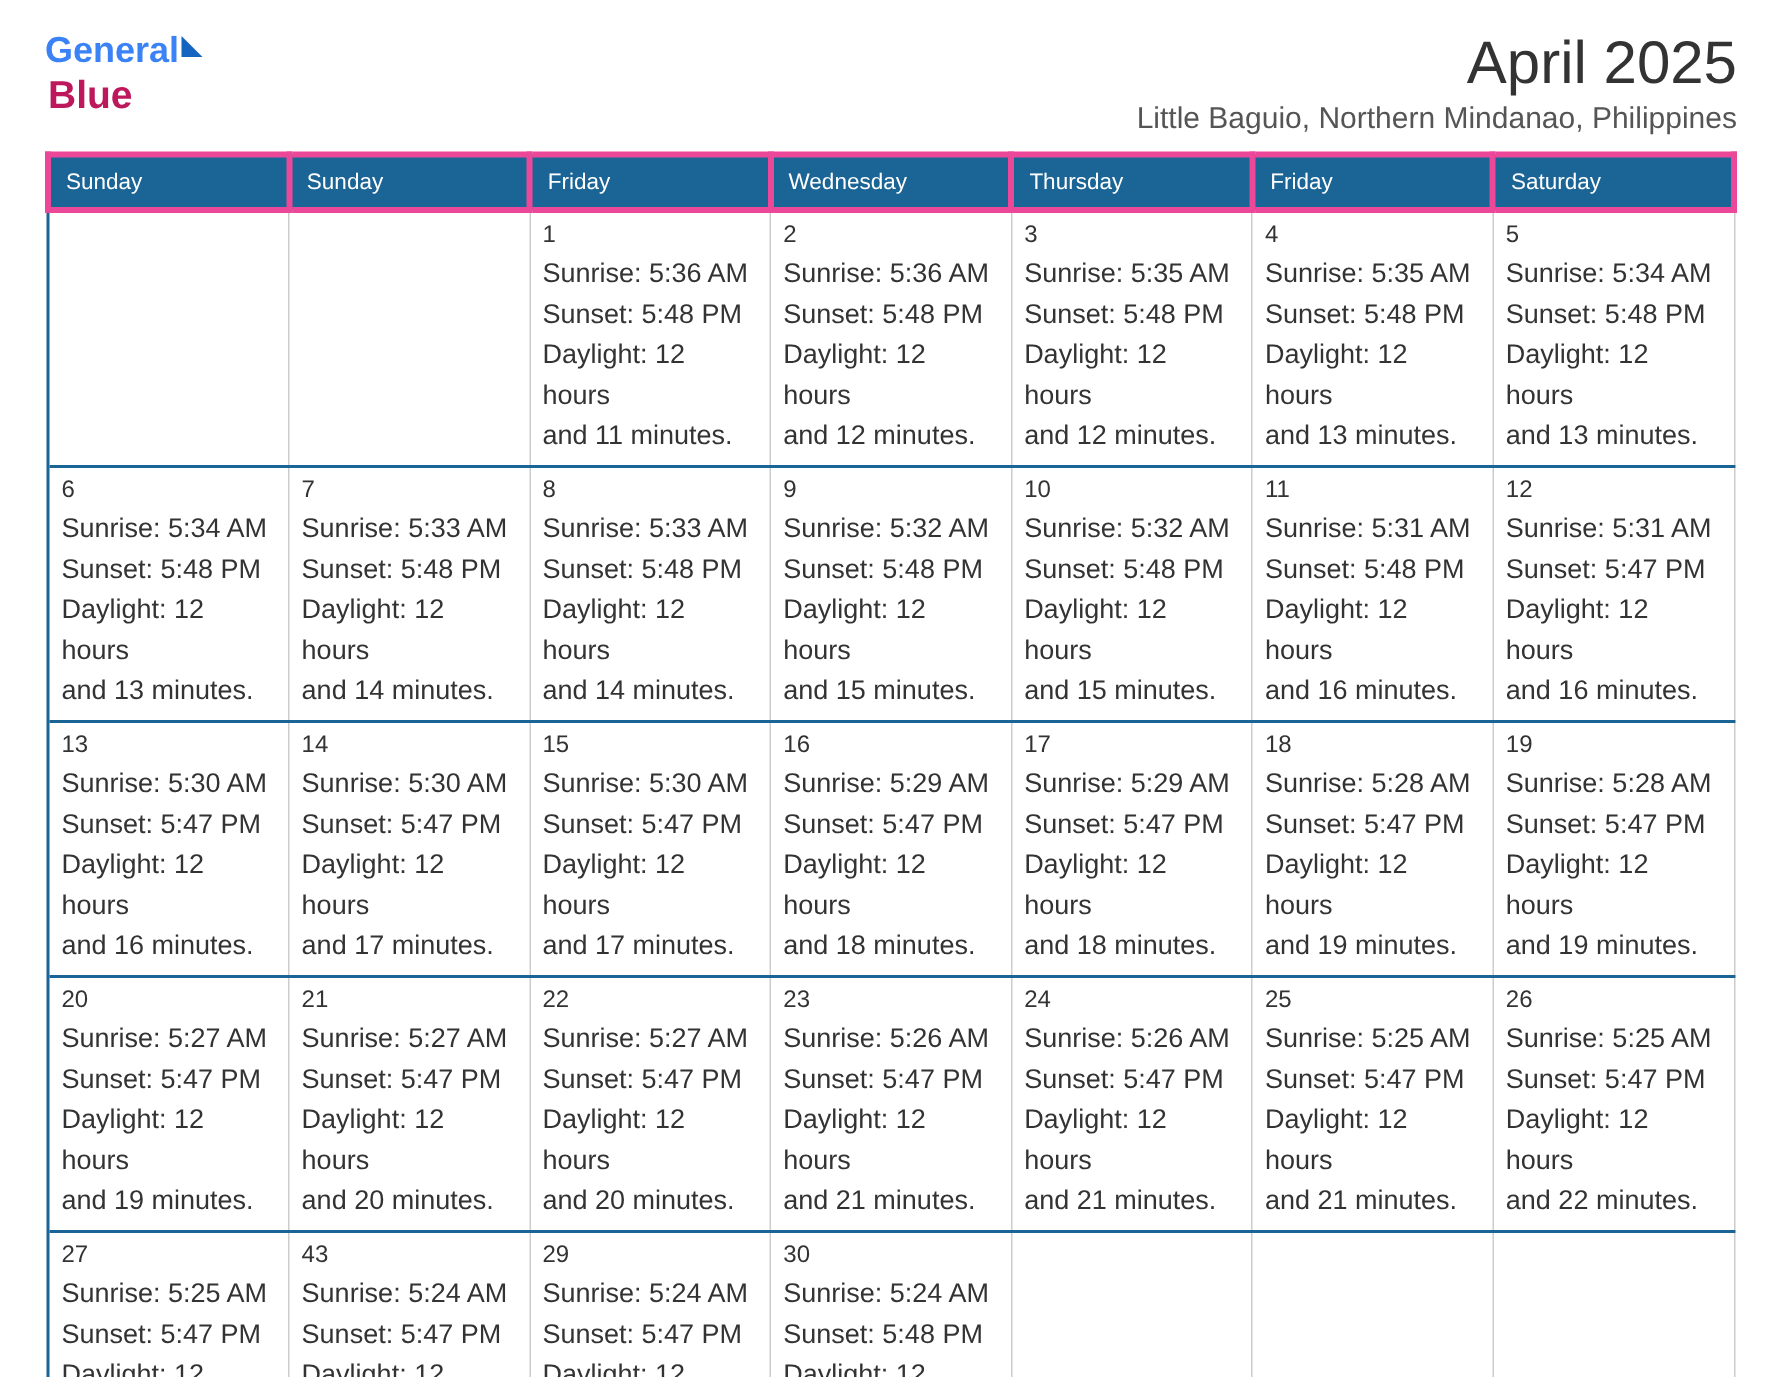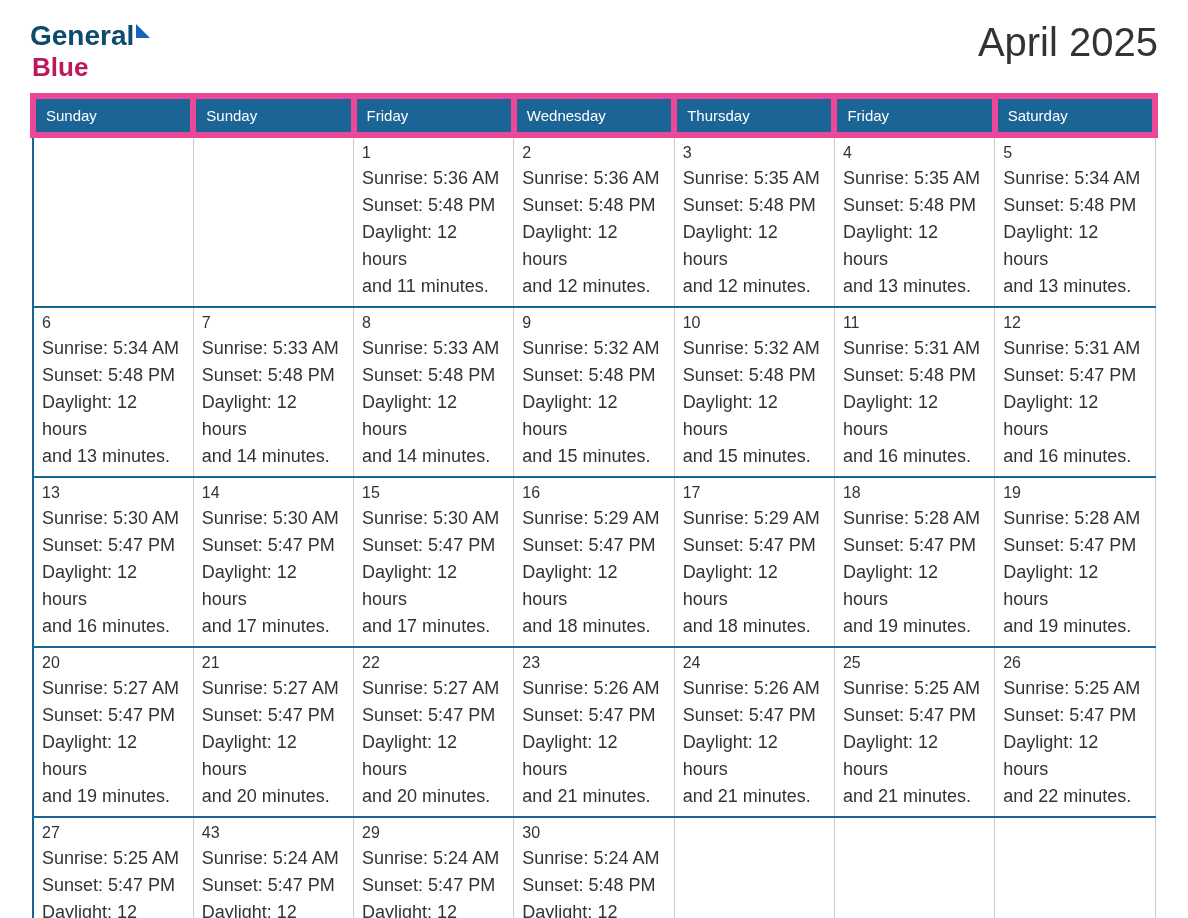--- a/index.html
+++ b/index.html
@@ -10,23 +10,23 @@
       min-height: 918px;
       padding: 20px 30px 30px 30px;
     }
     .header-row {
       display: flex;
       justify-content: space-between;
       align-items: flex-start;
       margin-bottom: 6px;
     }
     .logo-text-general {
-      font-size: 28px;
+      font-size: 24px;
       font-weight: bold;
-      color: #0c4a6e;
+      color: #3b82f6;
     }
     .logo-triangle {
       width: 0;
       height: 0;
       border-left: 14px solid #1565c0;
       border-top: 14px solid transparent;
       border-bottom: 0px solid transparent;
       margin-left: 2px;
       margin-top: 4px;
       align-self: flex-start;
@@ -65,21 +65,21 @@
       border-collapse: collapse;
       margin-top: 10px;
     }
     .calendar thead tr th {
       background-color: #1a6496;
       color: #fff;
       font-size: 15px;
       font-weight: normal;
       padding: 8px 10px;
       text-align: left;
-      border: 6px solid #ec4899;
+      border: 4px solid #ec4899;
     }
     .calendar tbody tr td {
       vertical-align: top;
       border: 1px solid #ccc;
       padding: 6px 8px;
       width: calc(100% / 7);
       font-size: 13px;
       color: #333;
       min-height: 90px;
       height: 110px;
@@ -112,20 +112,21 @@
 <div class="header-row">
   <div class="logo-wrapper">
     <div class="logo-line1">
       <span class="logo-text-general">General</span>
       <div class="logo-triangle"></div>
     </div>
     <span class="logo-line2">Blue</span>
   </div>
   <div class="title-block">
     <div class="main-title">April 2025</div>
+    <div class="subtitle">Little Baguio, Northern Mindanao, Philippines</div>
   </div>
 </div>
 
 <table class="calendar">
   <thead>
     <tr>
     <th>Sunday</th>
         <th>Sunday</th>
         <th>Friday</th>
         <th>Wednesday</th>

